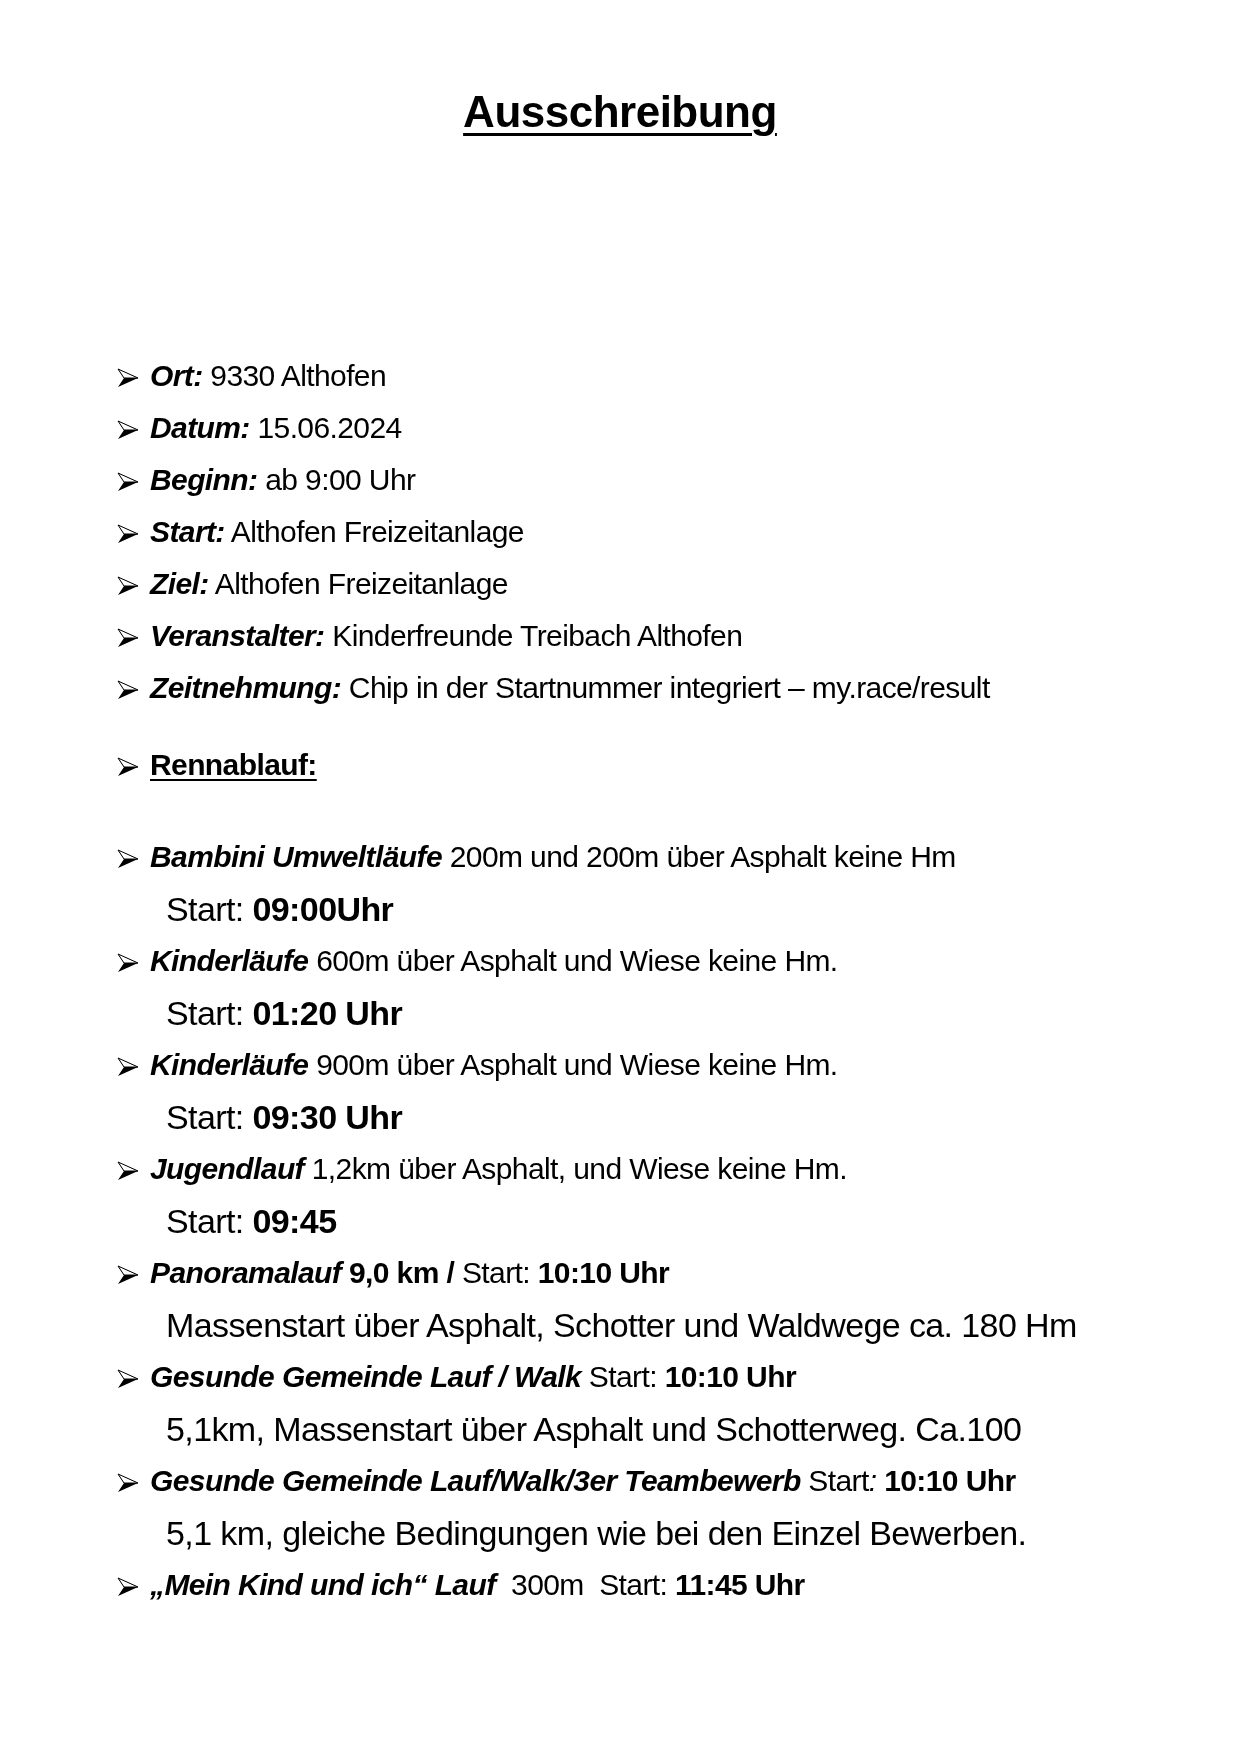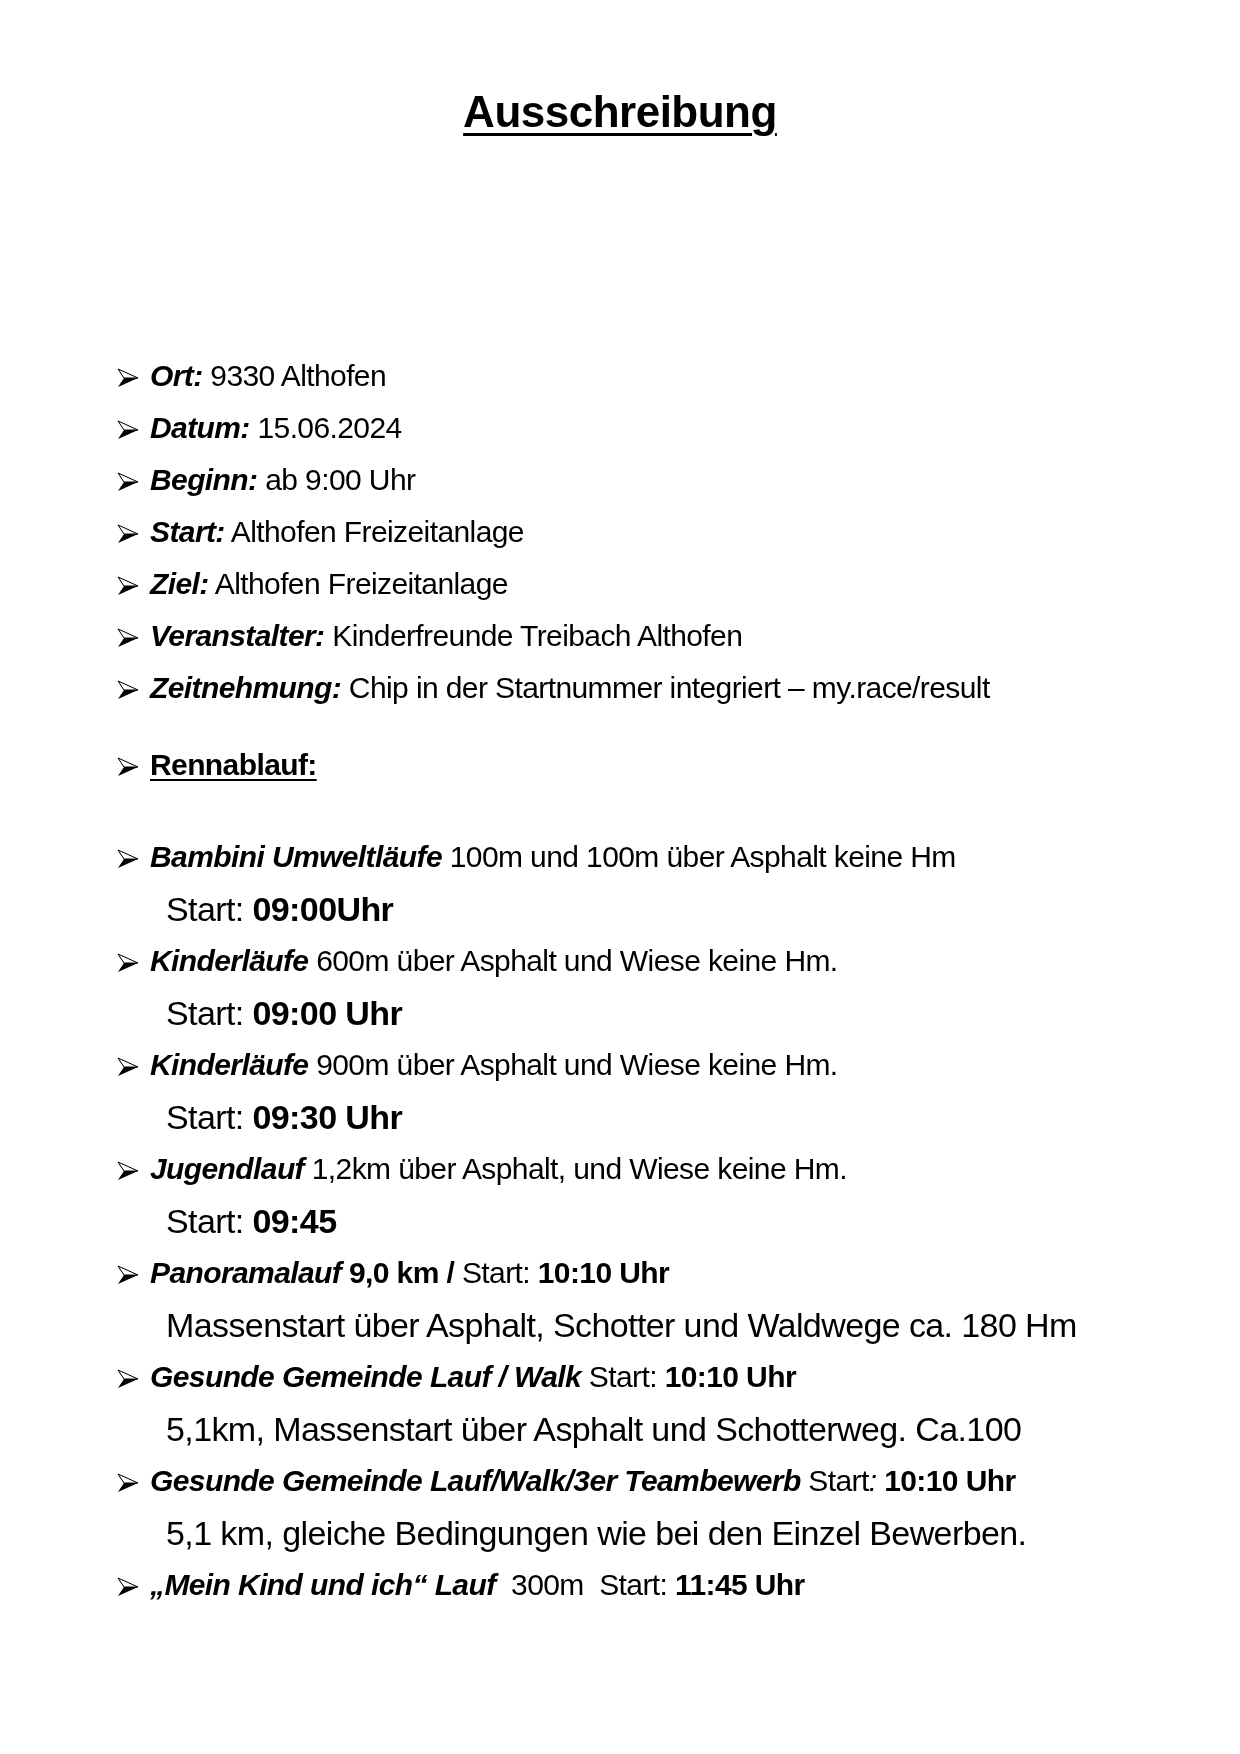--- a/index.html
+++ b/index.html
@@ -140,34 +140,34 @@
       <span class="bullet"><svg viewBox="0 0 24 24">
             <polygon points="2,3 22,12 2,21 8,12" fill="#000"></polygon>
             <polygon points="2,3 22,12 8,12" fill="#fff" stroke="#000" stroke-width="1"></polygon>
           </svg></span><span class="b u">Rennablauf:</span>
     </div>
 
     <div class="item" style="top:837px">
       <span class="bullet"><svg viewBox="0 0 24 24">
             <polygon points="2,3 22,12 2,21 8,12" fill="#000"></polygon>
             <polygon points="2,3 22,12 8,12" fill="#fff" stroke="#000" stroke-width="1"></polygon>
-          </svg></span><span class="lbl">Bambini Umweltläufe</span><span> 100m und 100m über Asphalt keine Hm</span>
+          </svg></span><span class="lbl">Bambini Umweltläufe</span><span> 200m und 200m über Asphalt keine Hm</span>
     </div>
     <div class="cont" style="top:889px">
       <span>Start: </span><span class="b">09:00Uhr</span>
     </div>
 
     <div class="item" style="top:941px">
       <span class="bullet"><svg viewBox="0 0 24 24">
             <polygon points="2,3 22,12 2,21 8,12" fill="#000"></polygon>
             <polygon points="2,3 22,12 8,12" fill="#fff" stroke="#000" stroke-width="1"></polygon>
           </svg></span><span class="lbl">Kinderläufe</span><span> 600m über Asphalt und Wiese keine Hm.</span>
     </div>
     <div class="cont" style="top:993px">
-      <span>Start: </span><span class="b">09:00 Uhr</span>
+      <span>Start: </span><span class="b">01:20 Uhr</span>
     </div>
 
     <div class="item" style="top:1045px">
       <span class="bullet"><svg viewBox="0 0 24 24">
             <polygon points="2,3 22,12 2,21 8,12" fill="#000"></polygon>
             <polygon points="2,3 22,12 8,12" fill="#fff" stroke="#000" stroke-width="1"></polygon>
           </svg></span><span class="lbl">Kinderläufe</span><span> 900m über Asphalt und Wiese keine Hm.</span>
     </div>
     <div class="cont" style="top:1097px">
       <span>Start: </span><span class="b">09:30 Uhr</span>

